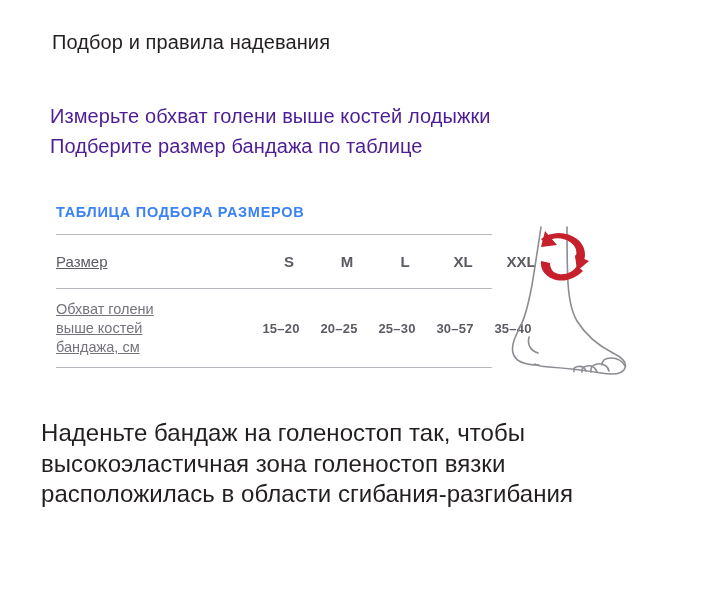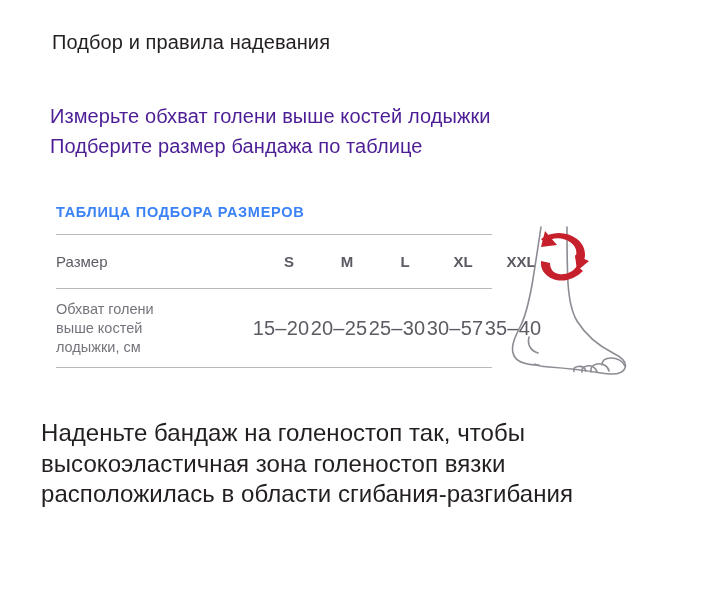--- a/index.html
+++ b/index.html
@@ -78,41 +78,42 @@
     align-items: center;
     height: 78px;
   }
 
   .col-label {
     width: 152px;
     flex: 0 0 152px;
     color: #76737c;
     font-size: 14.5px;
     line-height: 19px;
+    text-decoration: underline;
   }
   .col-label.head {
     font-size: 15px;
     color: #5d5a63;
   }
 
   .cells {
     display: flex;
     flex: 1 1 auto;
   }
   .cell {
     flex: 0 0 58px;
     text-align: center;
     color: #5d5a63;
     font-size: 15px;
     font-weight: bold;
   }
   .cell.val {
     flex: 0 0 58px;
-    font-weight: normal;
-    font-size: 20px;
+    font-weight: bold;
+    font-size: 13px;
     color: #5d5a63;
     white-space: nowrap;
   }
 
   
   .cells.head .cell:nth-child(1){ margin-left: 52px; }
   .cells.body .cell:nth-child(1){ margin-left: 44px; }
   .cells.body .cell { letter-spacing: 0.2px; }
 
   
@@ -163,21 +164,21 @@
         <div class="cell">XXL</div>
       </div>
     </div>
 
     <div class="rule"></div>
 
     <div class="row-body">
       <div class="col-label">
         <span>Обхват голени</span><br>
         <span>выше костей</span><br>
-        <span>лодыжки, см</span>
+        <span>бандажа, см</span>
       </div>
       <div class="cells body">
         <div class="cell val">15–20</div>
         <div class="cell val">20–25</div>
         <div class="cell val">25–30</div>
         <div class="cell val">30–57</div>
         <div class="cell val">35–40</div>
       </div>
     </div>
 

